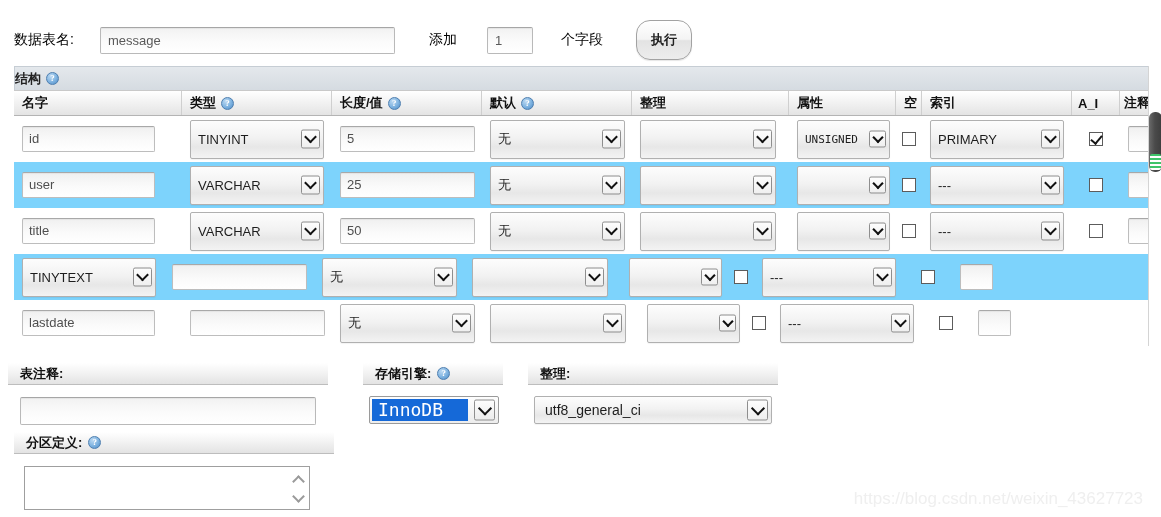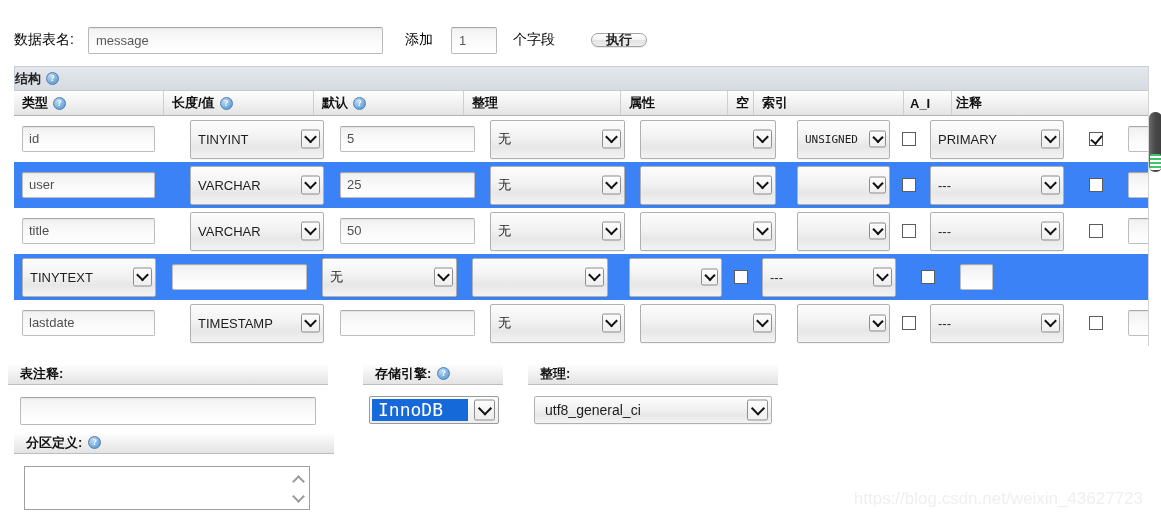--- a/index.html
+++ b/index.html
@@ -11,43 +11,43 @@
     font-size: 13px;
     color: #000000;
     overflow: hidden;
   }
 
   #page { position: relative; width: 1161px; height: 517px; }
 
   
   .topbar {
     position: absolute; left: 0; top: 18px;
-    display: flex; align-items: center; gap: 4px;
+    display: flex; align-items: center; gap: 16px;
     height: 44px; padding-left: 14px;
   }
   .topbar .lbl { font-size: 14px; color: #000; margin-right: 10px; white-space: nowrap; }
   .txtinput {
     height: 27px;
     border: 1px solid #b9b9b9;
     border-top-color: #a6a6a6;
     border-radius: 2px;
     background: linear-gradient(to bottom, #f2f2f2 0%, #fbfbfb 55%, #ffffff 100%);
     font-family: "Liberation Sans", sans-serif;
     font-size: 13px;
     color: #5a5a5a;
     padding: 0 7px;
     line-height: 25px;
     box-shadow: inset 0 1px 1px rgba(0,0,0,.06);
     overflow: hidden; white-space: nowrap;
   }
   #tbl-name-input { width: 295px; }
   #addnum-input { width: 46px; margin-right: 12px; margin-left: 4px; }
-  .topbar .lbl2 { font-size: 14px; margin-right: 32px; white-space: nowrap; }
+  .topbar .lbl2 { font-size: 14px; margin-right: 17px; white-space: nowrap; }
   .btn-go {
-    height: 14px; min-width: 48px; padding: 0 14px;
+    height: 40px; min-width: 48px; padding: 0 14px;
     border: 1px solid #a2a2a2;
     border-radius: 14px;
     background: linear-gradient(to bottom, #ffffff 0%, #f4f4f4 48%, #e3e3e3 52%, #ededed 100%);
     font-size: 13px; font-weight: bold; color: #222;
     display: flex; align-items: center; justify-content: center;
     box-shadow: 0 1px 1px rgba(0,0,0,.10);
     cursor: pointer;
     text-align: right;
   }
 
@@ -85,21 +85,21 @@
     background: radial-gradient(circle at 35% 30%, #bcd9f2 0%, #7db2e0 55%, #4d89c4 100%);
     border: 1px solid #4e7fb0;
     color: #ffffff; font-size: 9px; font-weight: bold;
     line-height: 11px; text-align: center;
     font-family: "Liberation Serif", serif;
     flex: 0 0 auto;
   }
 
   .data-row { display: flex; height: 46px; align-items: center; }
   .data-row.odd  { background: #ffffff; }
-  .data-row.even { background: #3b82f6; }
+  .data-row.even { background: #7dd3fc; }
   .cell { display: flex; align-items: center; padding-left: 8px; height: 46px; overflow: hidden; }
 
   
   .c-name  { width: 168px; }
   .c-type  { width: 150px; }
   .c-len   { width: 150px; }
   .c-def   { width: 150px; }
   .c-coll  { width: 157px; }
   .c-attr  { width: 107px; }
   .c-null  { width: 26px; padding-left: 0; justify-content: center; }
@@ -285,20 +285,23 @@
   </div>
 
   <div class="struct">
 
     <div class="struct-title">
       <span>结构</span>
       <span class="help">?</span>
     </div>
 
     <div class="hdr-row">
+      <div class="hdr-cell c-name">
+          <span>名字</span>
+        </div>
       <div class="hdr-cell c-type">
           <span>类型</span>
           <span class="help">?</span>
         </div>
       <div class="hdr-cell c-len">
           <span>长度/值</span>
           <span class="help">?</span>
         </div>
       <div class="hdr-cell c-def">
           <span>默认</span>
@@ -509,26 +512,20 @@
           <div class="chk"></div>
         </div>
       <div class="cell c-cmt">
           <div class="cellinput w-cmt"></div>
         </div>
     </div>
 
     <div class="data-row odd">
       <div class="cell c-name">
           <div class="cellinput w-name">lastdate</div>
-        </div>
-      <div class="cell c-type">
-          <div class="sel w-type">
-            <span>TIMESTAMP</span>
-            <span class="arrowbox"></span>
-          </div>
         </div>
       <div class="cell c-len">
           <div class="cellinput w-len"></div>
         </div>
       <div class="cell c-def">
           <div class="sel w-def">
             <span>无</span>
             <span class="arrowbox"></span>
           </div>
         </div>

